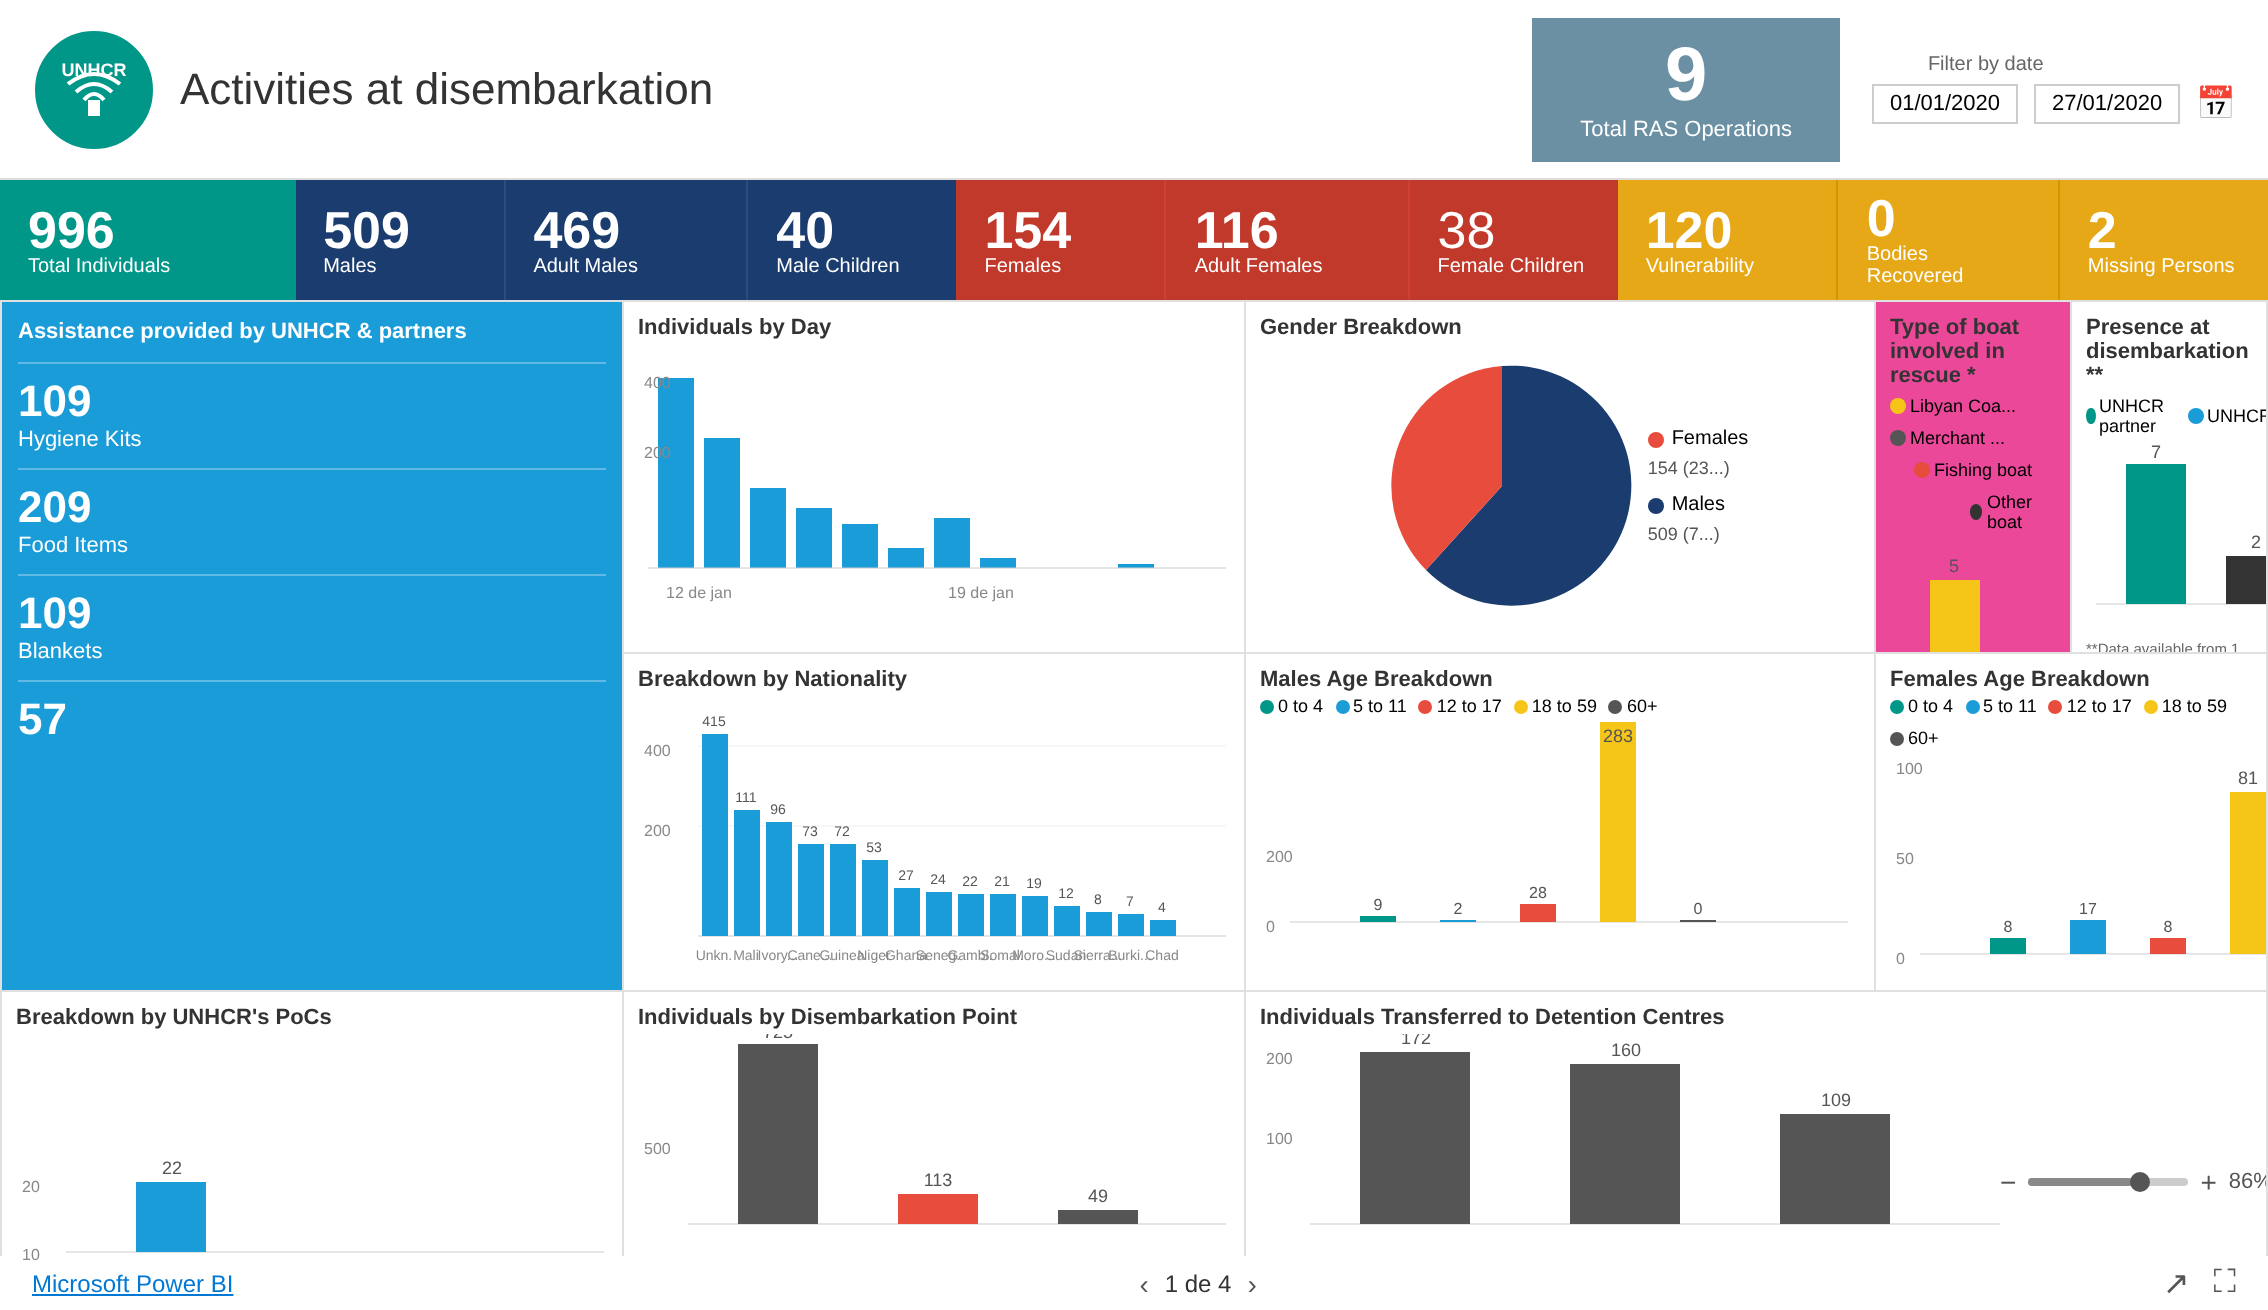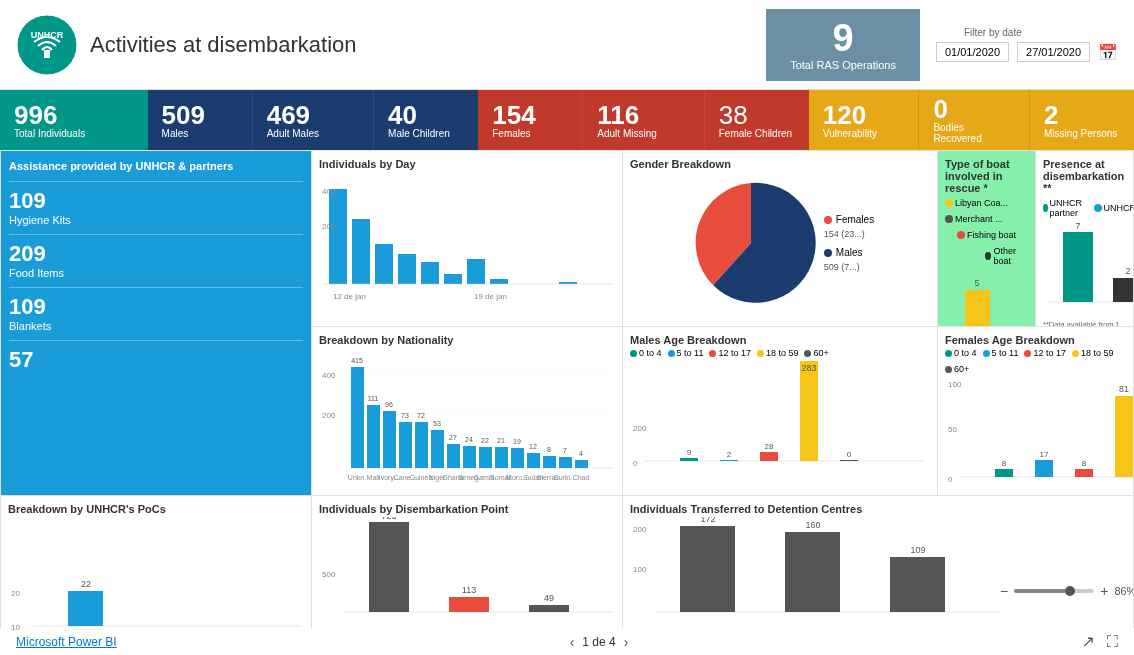--- a/index.html
+++ b/index.html
@@ -56,21 +56,21 @@
   <div style="background:#1a3c6e;color:#fff;display:flex;flex-direction:column;justify-content:center;align-items:flex-start;padding:6px 14px;flex:0.7;border-left:1px solid #2a4c7e;">
     <div style="font-size:26px;font-weight:bold;line-height:1;">40</div>
     <div style="font-size:10px;">Male Children</div>
   </div>
   <div style="background:#c0392b;color:#fff;display:flex;flex-direction:column;justify-content:center;align-items:flex-start;padding:6px 14px;flex:0.7;">
     <div style="font-size:26px;font-weight:bold;line-height:1;">154</div>
     <div style="font-size:10px;">Females</div>
   </div>
   <div style="background:#c0392b;color:#fff;display:flex;flex-direction:column;justify-content:center;align-items:flex-start;padding:6px 14px;flex:0.85;border-left:1px solid #d04030;">
     <div style="font-size:26px;font-weight:bold;line-height:1;">116</div>
-    <div style="font-size:10px;">Adult Missing</div>
+    <div style="font-size:10px;">Adult Females</div>
   </div>
   <div style="background:#c0392b;color:#fff;display:flex;flex-direction:column;justify-content:center;align-items:flex-start;padding:6px 14px;flex:0.7;border-left:1px solid #d04030;">
     <div style="font-size:26px;font-weight:normal;line-height:1;">38</div>
     <div style="font-size:10px;">Female Children</div>
   </div>
   <div style="background:#e6a817;color:#fff;display:flex;flex-direction:column;justify-content:center;align-items:flex-start;padding:6px 14px;flex:0.75;">
     <div style="font-size:26px;font-weight:bold;line-height:1;">120</div>
     <div style="font-size:10px;">Vulnerability</div>
   </div>
   <div style="background:#e6a817;color:#fff;display:flex;flex-direction:column;justify-content:center;align-items:flex-start;padding:6px 14px;flex:0.75;border-left:1px solid #d09800;">
@@ -130,21 +130,21 @@
           <span>Males</span>
         </div>
         <div style="font-size:9px;color:#555;">509 (7...)</div>
       </div>
     </div>
   </div>
 
   <div style="background:#e0e0e0;display:grid;grid-template-rows:1fr;overflow:hidden;">
     <div style="display:grid;grid-template-columns:1fr 1fr;gap:1px;height:175px;">
 
-      <div style="background:#86efac;padding:7px;overflow:hidden;">
+      <div style="background:#ec4899;padding:7px;overflow:hidden;">
         <div style="font-size:11px;font-weight:600;color:#333;margin-bottom:4px;">Type of boat involved in rescue *</div>
         <div style="display:flex;gap:6px;font-size:9px;flex-wrap:wrap;margin-bottom:4px;">
           <span style="display:flex;align-items:center;gap:2px;"><span style="width:8px;height:8px;background:#f5c518;display:inline-block;border-radius:50%;"></span>Libyan Coa...</span>
           <span style="display:flex;align-items:center;gap:2px;"><span style="width:8px;height:8px;background:#555;display:inline-block;border-radius:50%;"></span>Merchant ...</span>
           <span style="display:flex;align-items:center;gap:2px;padding-left:12px;"><span style="width:8px;height:8px;background:#e74c3c;display:inline-block;border-radius:50%;"></span>Fishing boat</span>
           <span style="display:flex;align-items:center;gap:2px;margin-left:40px;"><span style="width:8px;height:8px;background:#333;display:inline-block;border-radius:50%;"></span>Other boat</span>
         </div>
         <svg width="170" height="95">
           <line x1="5" y1="80" x2="170" y2="80" stroke="#ccc" stroke-width="0.5"></line>
 

